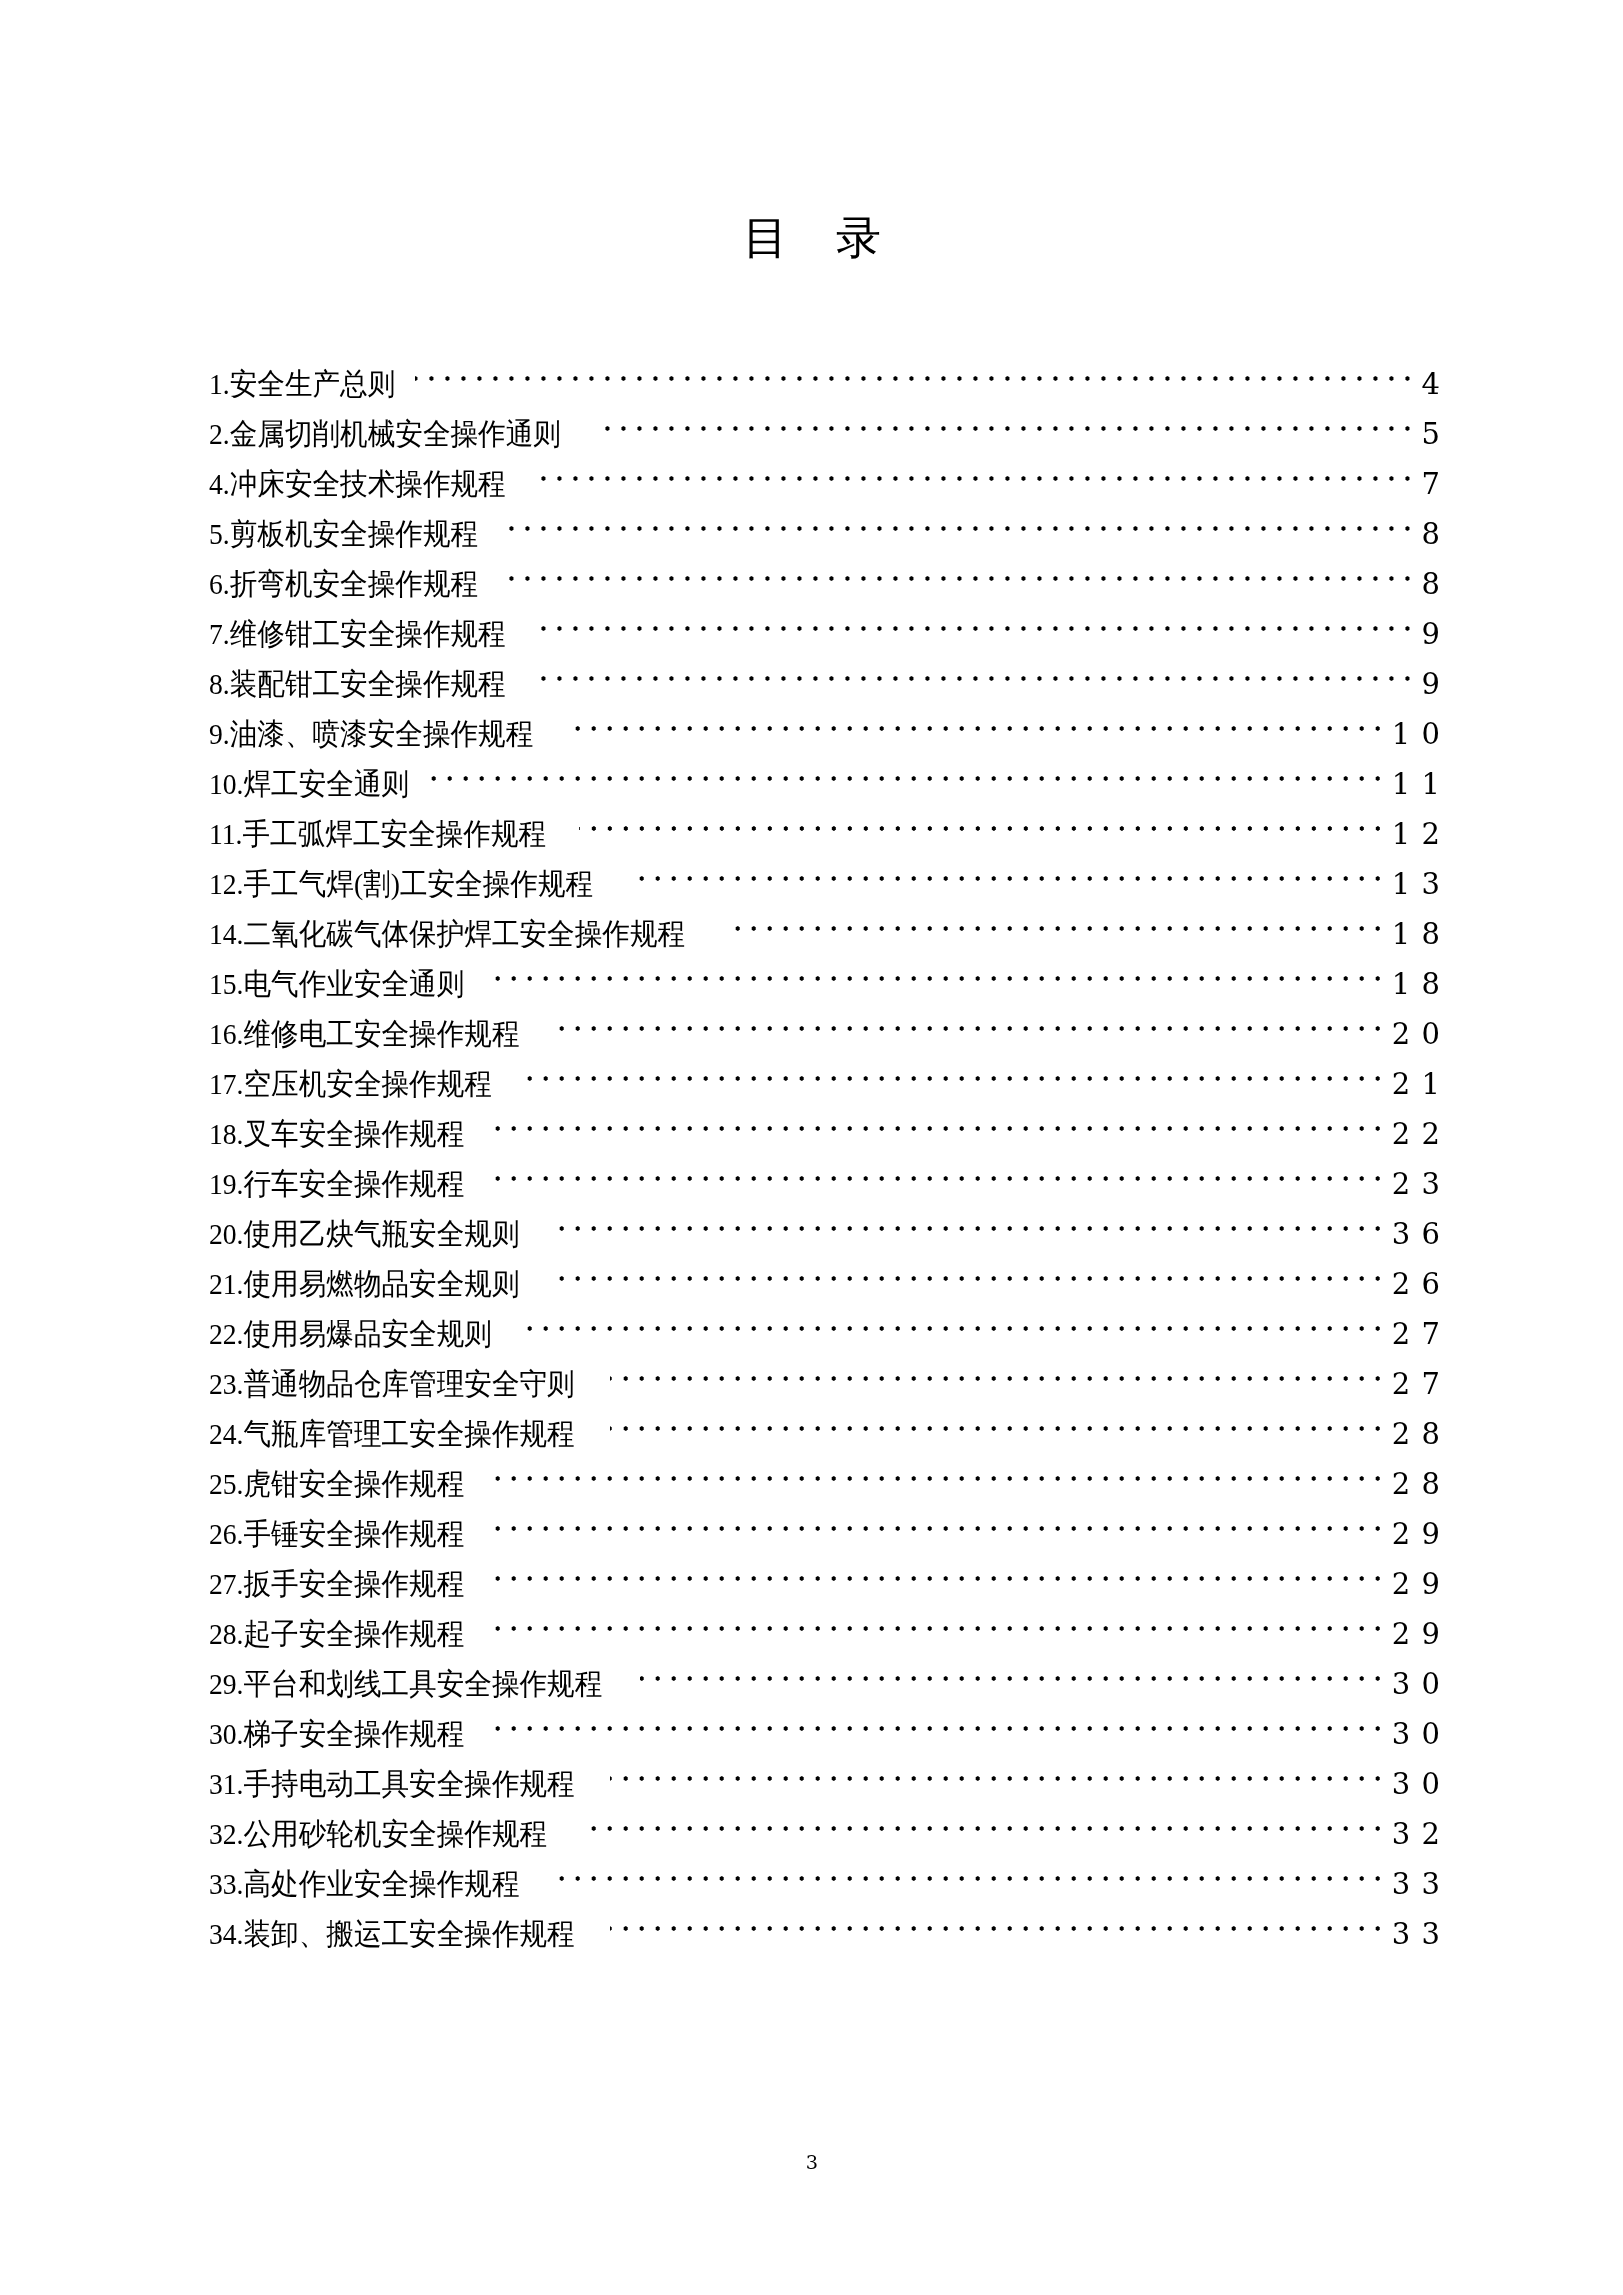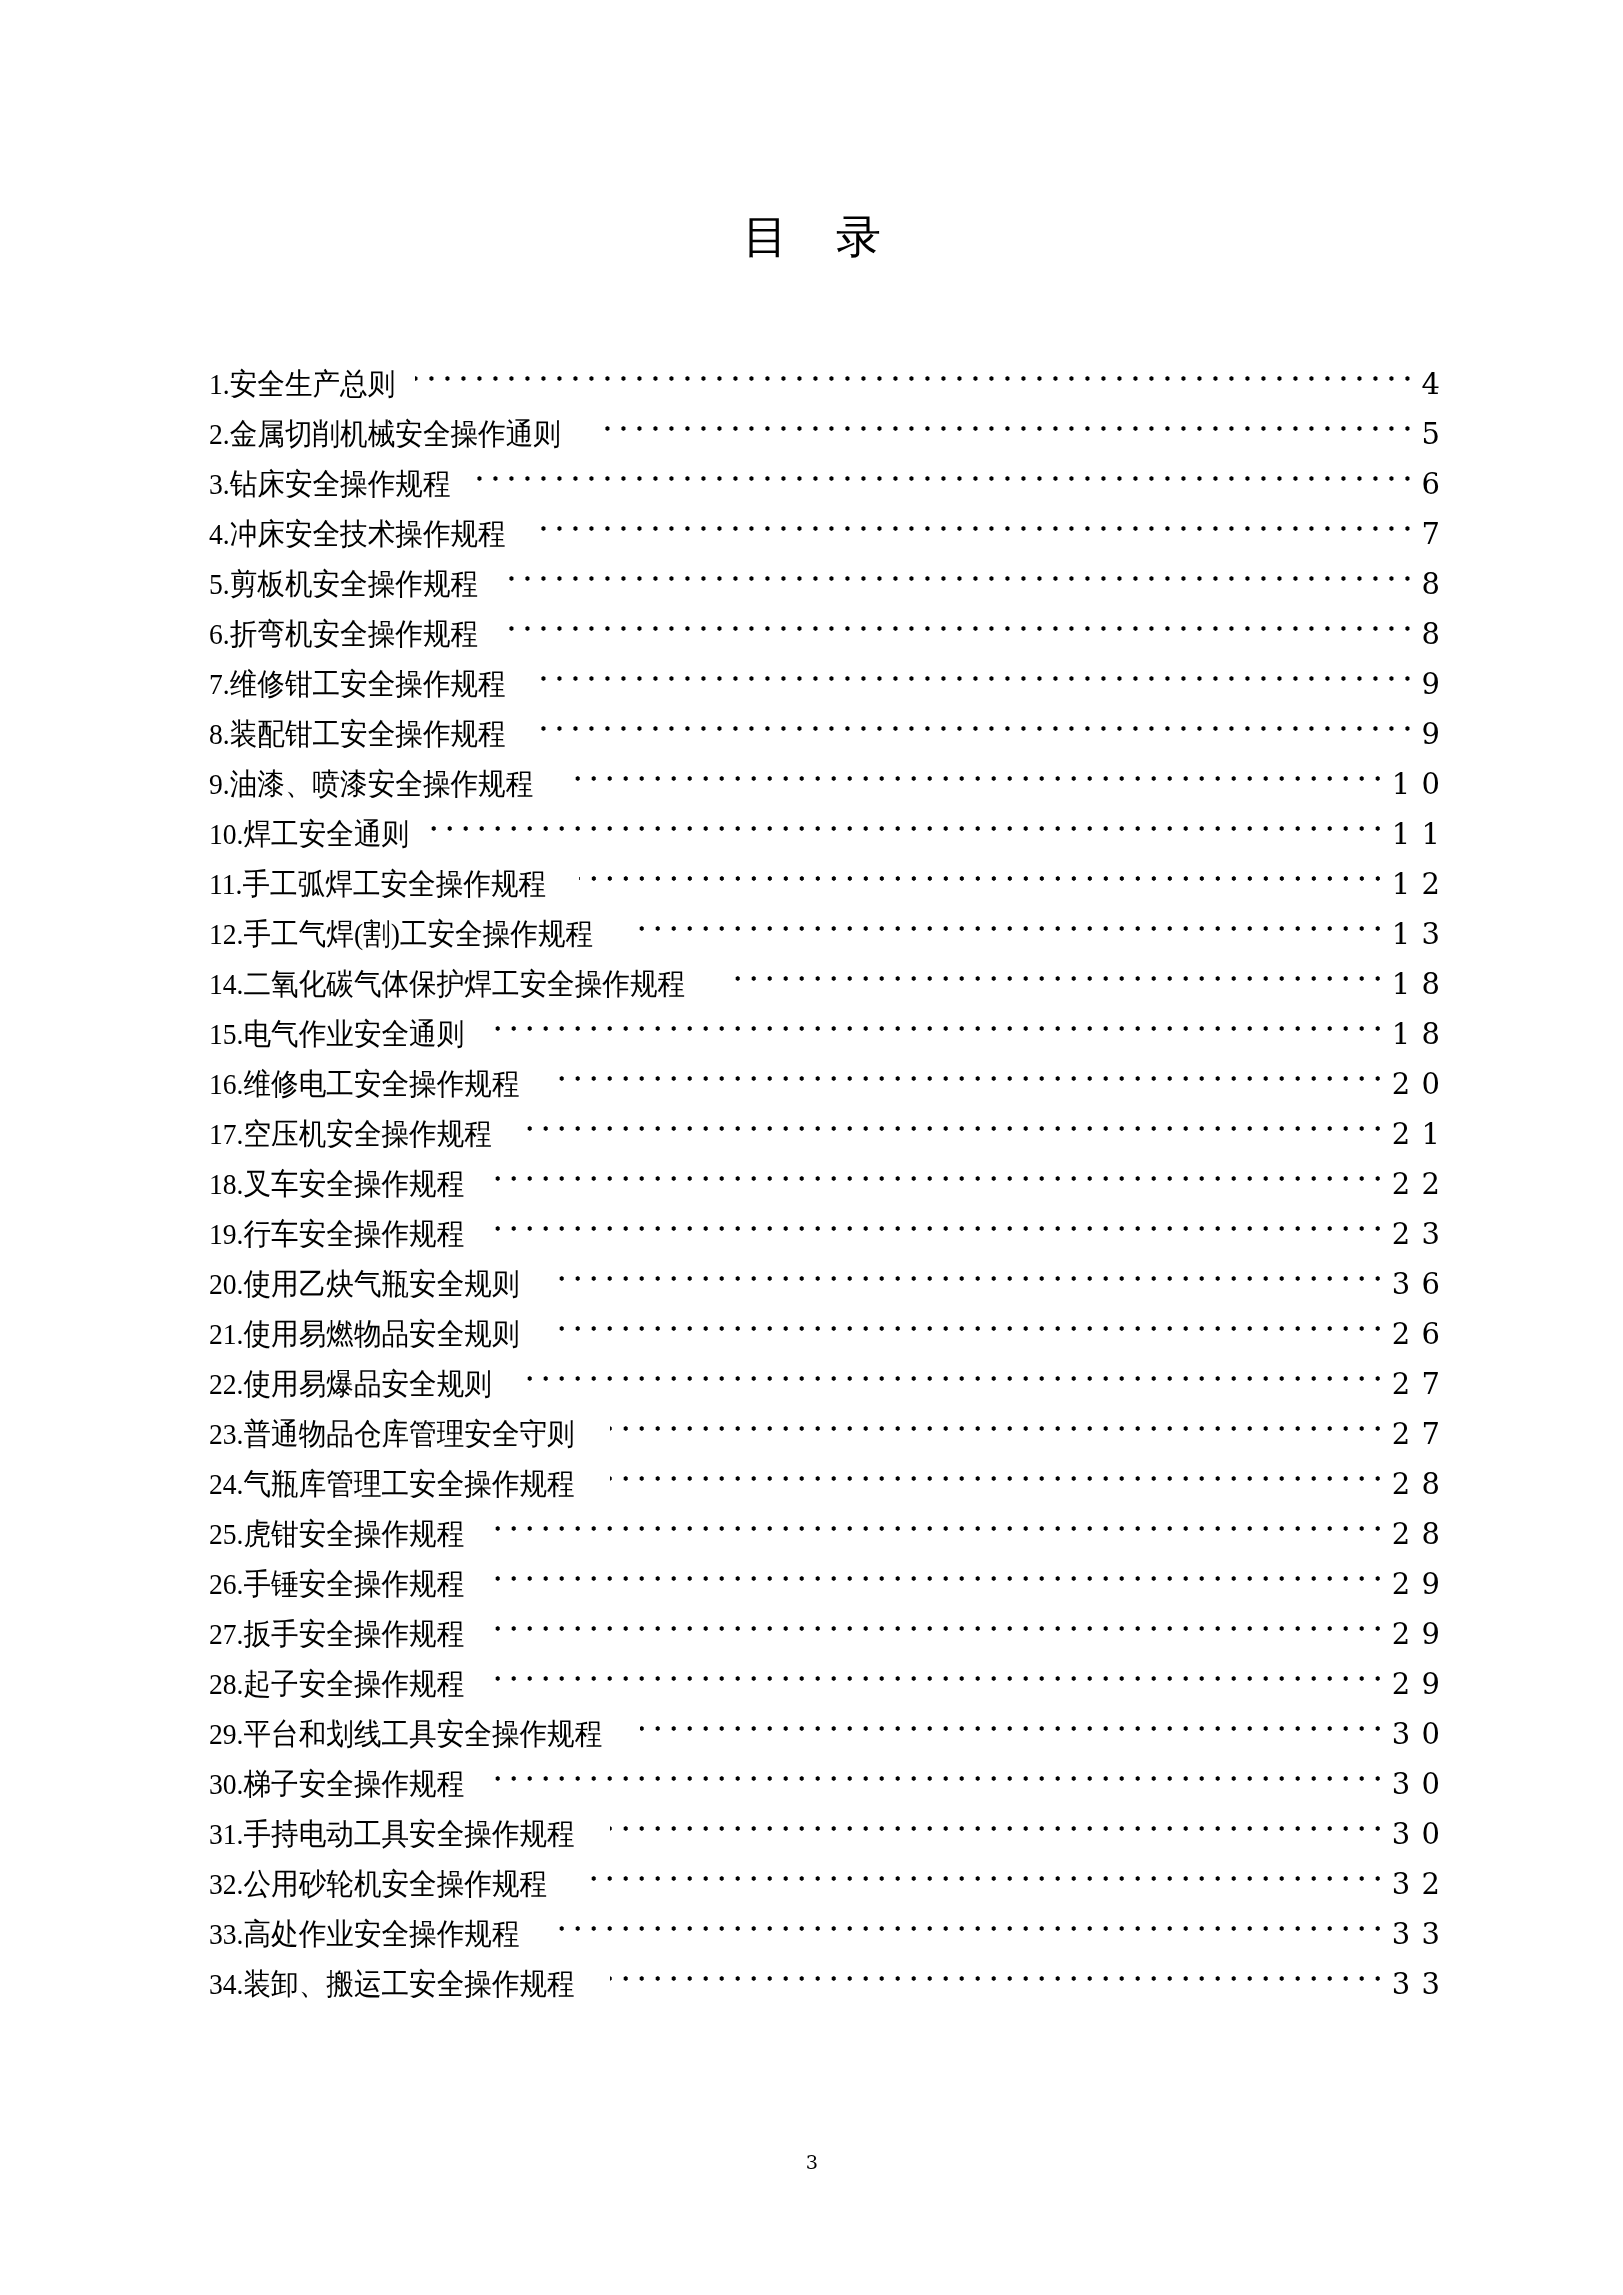--- a/index.html
+++ b/index.html
@@ -14,21 +14,21 @@
       overflow: hidden;
       color: #000000;
       font-family: "DejaVu Serif", "Liberation Serif", serif;
     }
     .page-title {
       position: absolute;
       top: 207px;
       left: 0;
       width: 1624px;
       text-align: center;
-      font-family: Liberation Serif, serif;
+      font-family: Liberation Sans, sans-serif;
       font-size: 45px;
       line-height: 61px;
       letter-spacing: 48px;
       text-indent: 48px;
       font-weight: normal;
       margin: 0;
     }
     .toc {
       position: absolute;
       top: 328px;
@@ -100,25 +100,20 @@
       <span class="label">1.安全生产总则</span>
       <span class="leader"></span>
       <span class="page-num">4</span>
     </li>
   <li class="toc-entry">
       <span class="label">2.金属切削机械安全操作通则</span>
       <span class="leader"></span>
       <span class="page-num">5</span>
     </li>
   <li class="toc-entry">
-      <span class="label">3.钻床安全操作规程</span>
-      <span class="leader"></span>
-      <span class="page-num">6</span>
-    </li>
-  <li class="toc-entry">
       <span class="label">4.冲床安全技术操作规程</span>
       <span class="leader"></span>
       <span class="page-num">7</span>
     </li>
   <li class="toc-entry">
       <span class="label">5.剪板机安全操作规程</span>
       <span class="leader"></span>
       <span class="page-num">8</span>
     </li>
   <li class="toc-entry">

